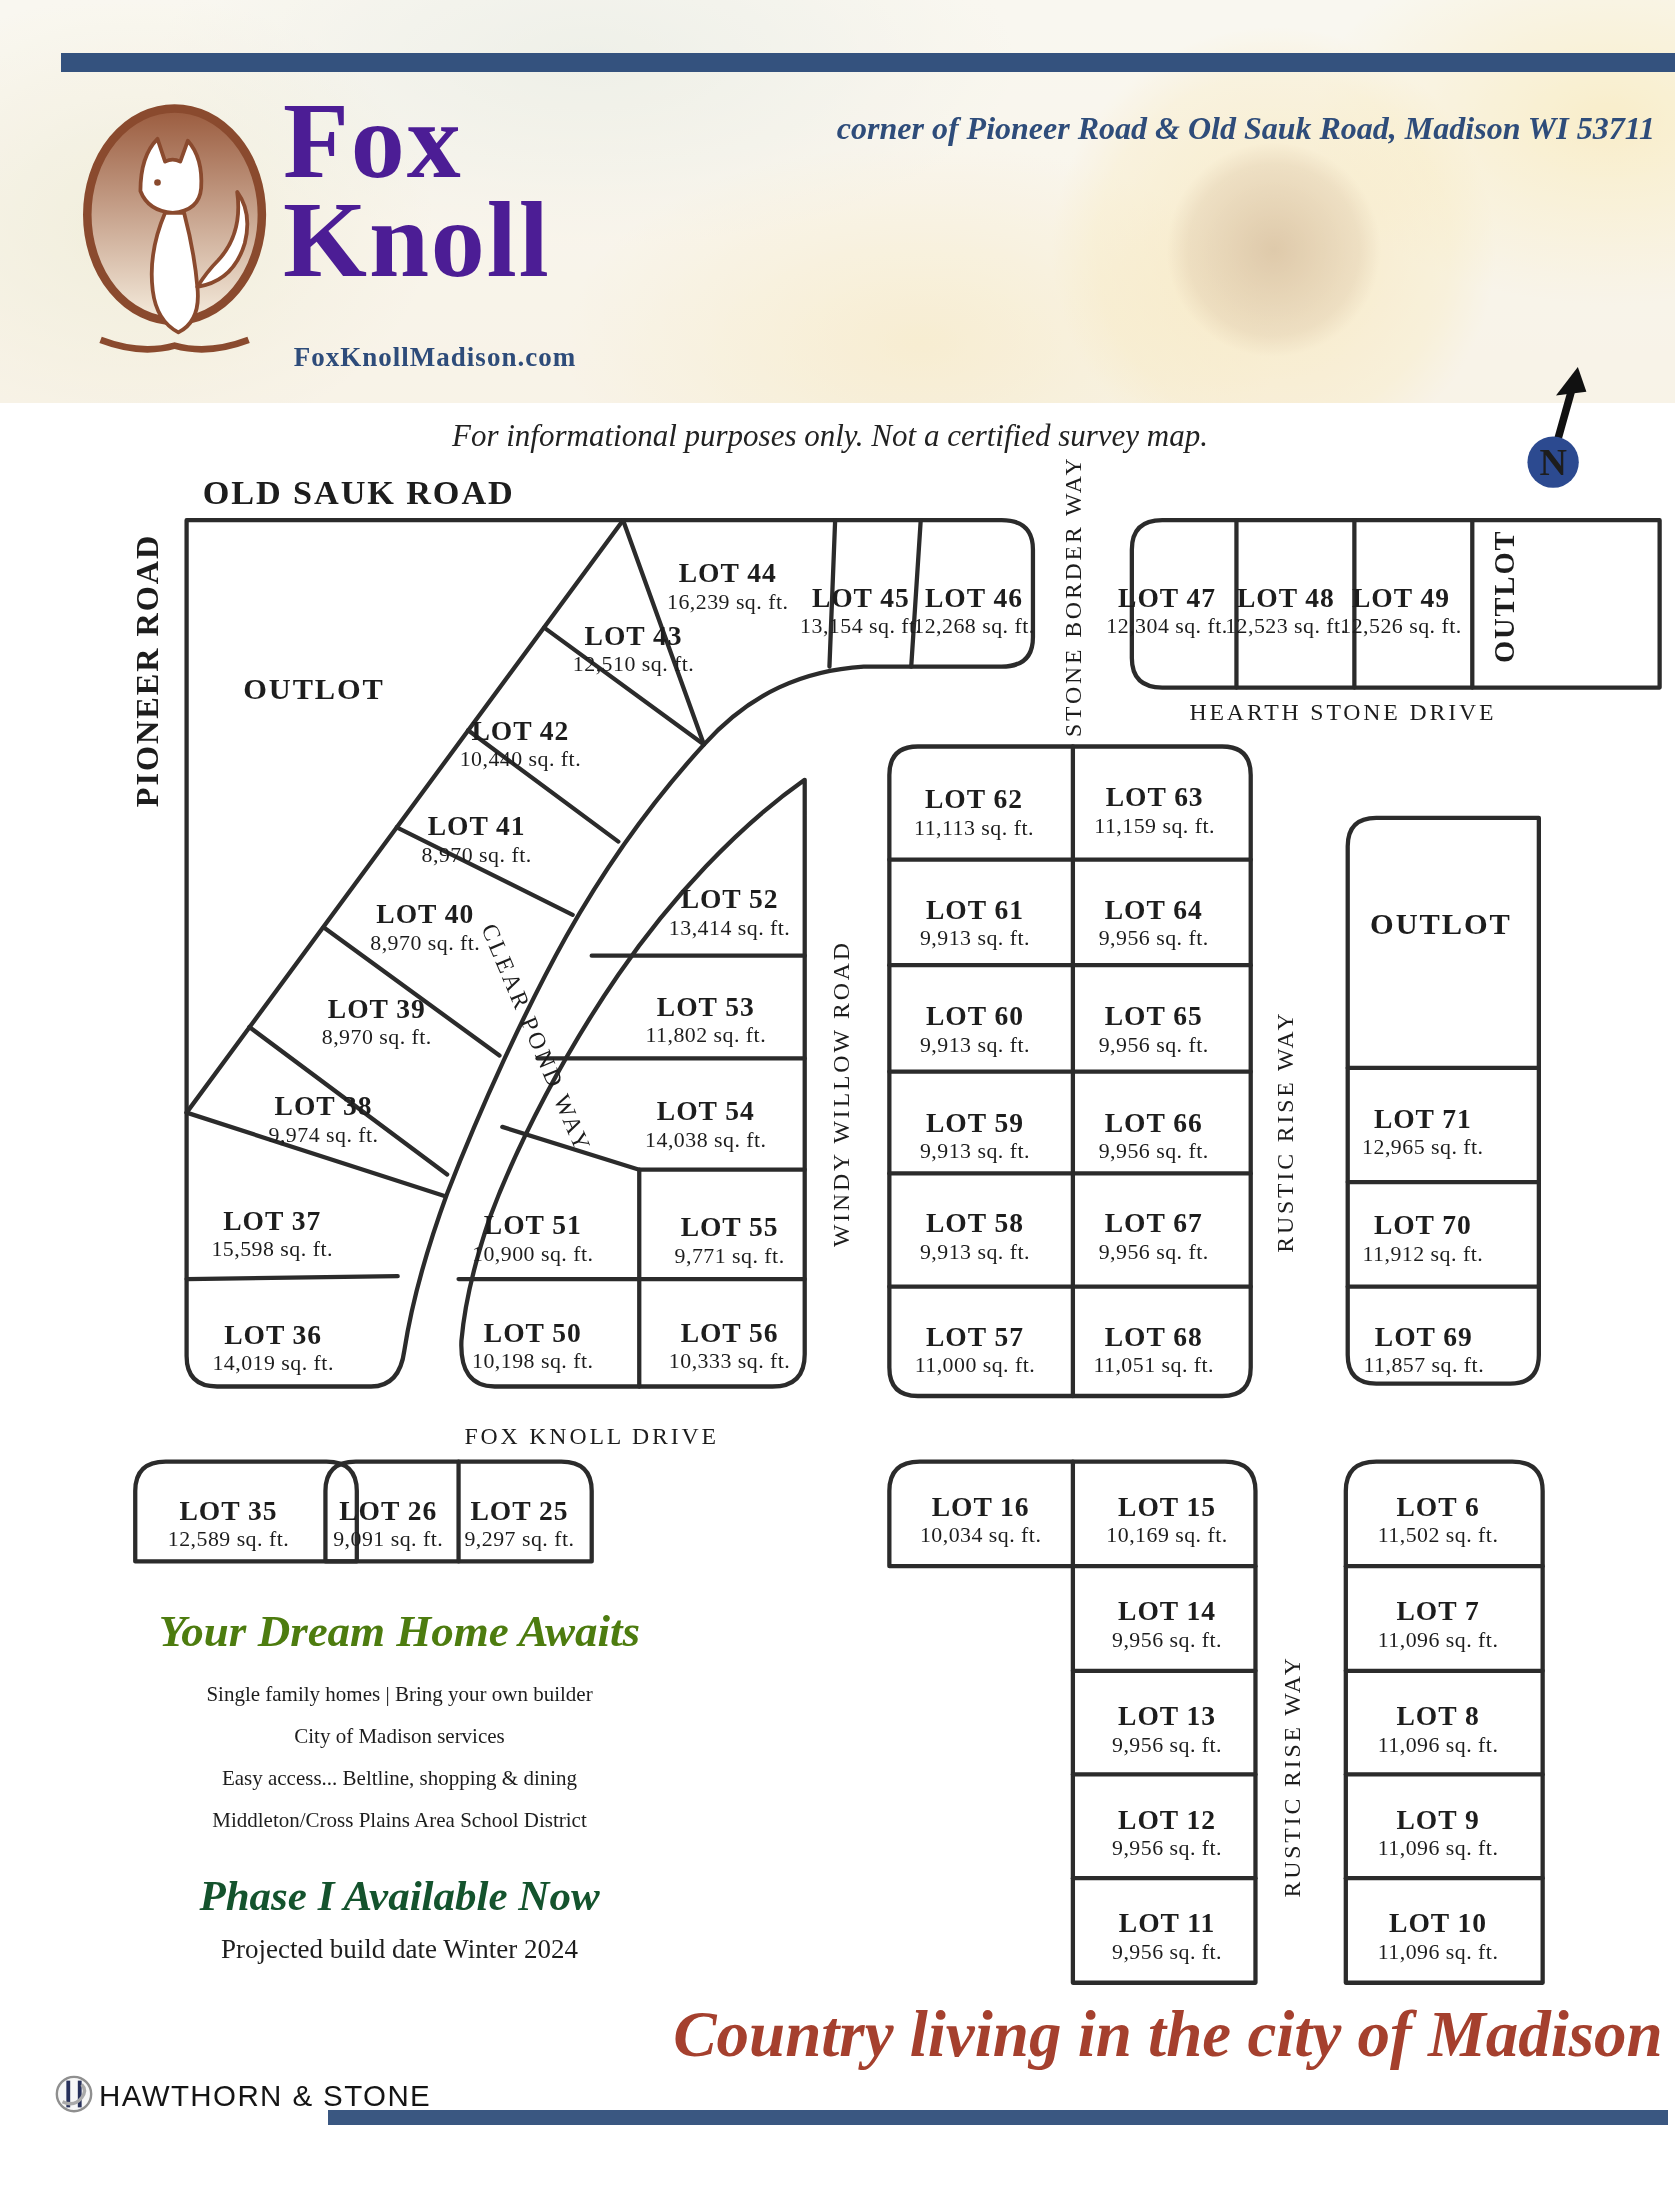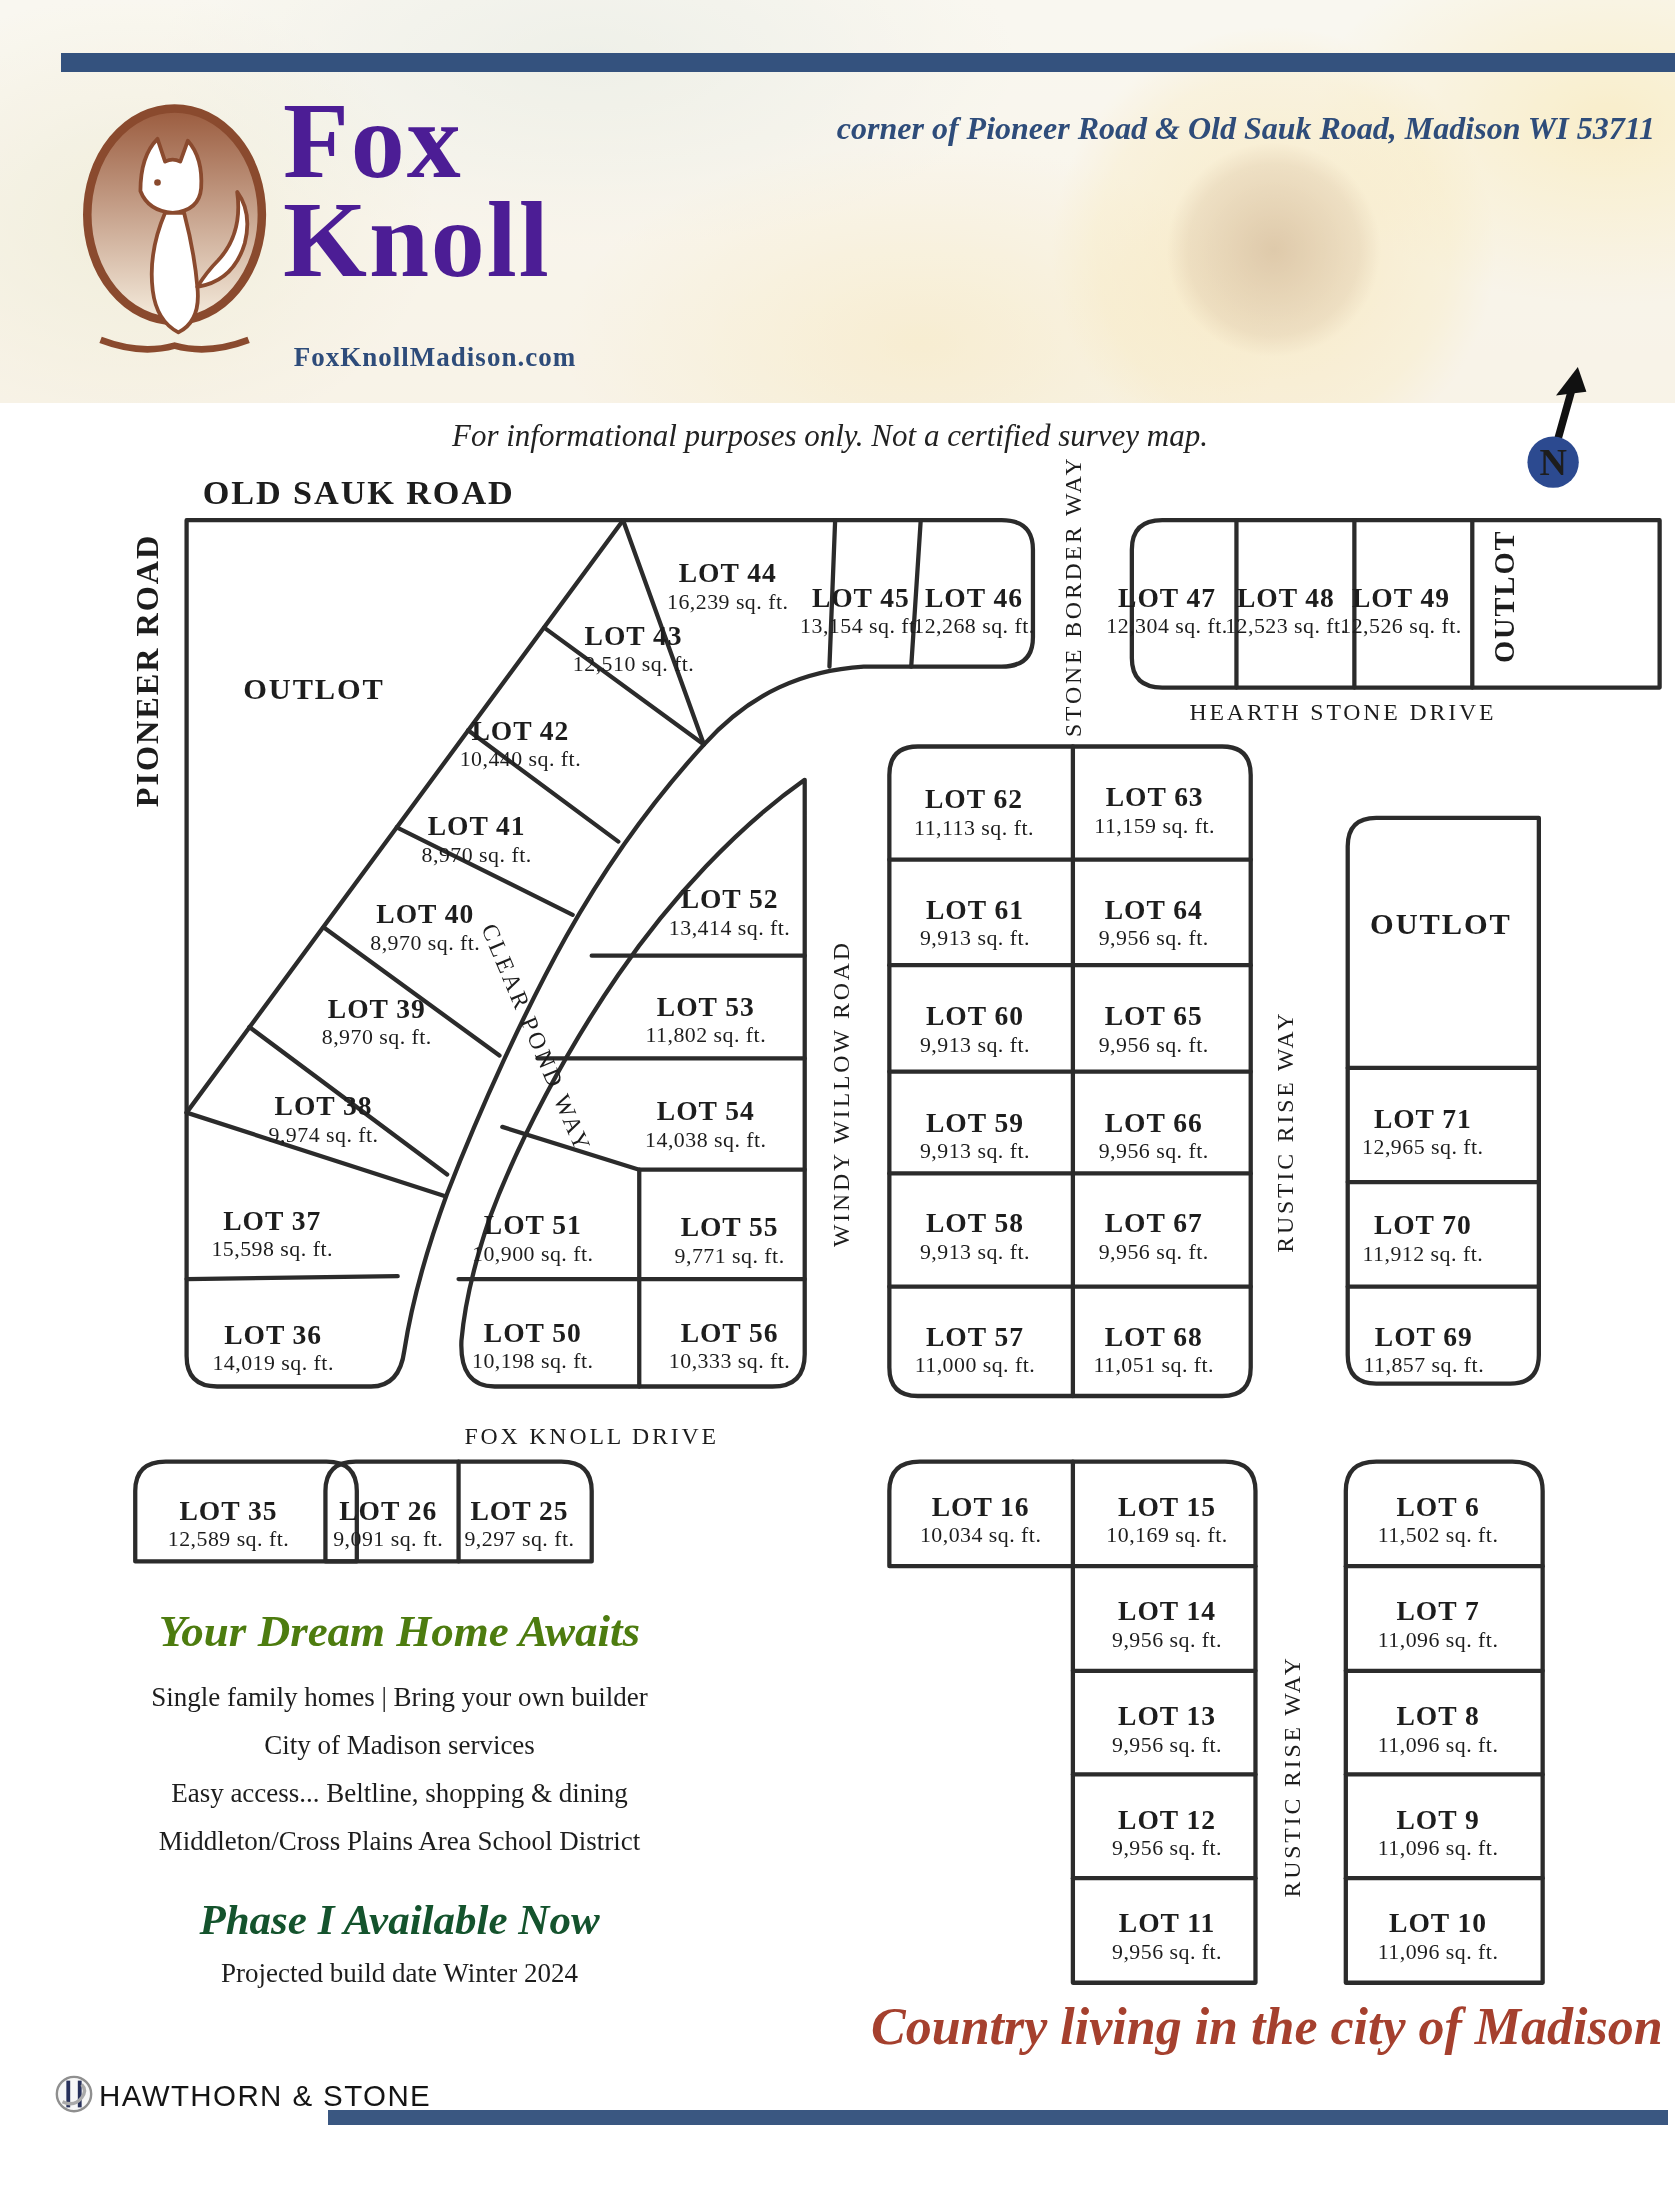--- a/index.html
+++ b/index.html
@@ -24,28 +24,28 @@
   .website{position:absolute;left:264px;top:342px;width:342px;text-align:center;
            font-weight:bold;font-size:27px;color:#2e4c7a;letter-spacing:1px;}
   .address{position:absolute;right:21px;top:110px;font-style:italic;font-weight:bold;
            font-size:32px;color:#2e4c7a;}
   .disclaimer{position:absolute;left:0;top:418px;width:1660px;text-align:center;
               font-style:italic;font-size:31px;color:#222;}
 
   
   .marketing{position:absolute;left:114px;top:1604px;width:571px;text-align:center;}
   .headline{font-size:45px;font-weight:bold;font-style:italic;color:#4d7c0f;margin:1px 0 25px 0;}
-  .bullet{font-size:27px;color:#1d1d1d;margin:0 0 17px 0;}
+  .bullet{font-size:21px;color:#1d1d1d;margin:0 0 17px 0;}
   .phase{font-size:43px;font-weight:bold;font-style:italic;color:#14532d;margin:38px 0 14px 0;}
   .builddate{font-size:27px;color:#1d1d1d;margin:0;}
 
   
   .builder-name{position:absolute;left:99px;top:2079px;font-family:"Liberation Sans",sans-serif;
                 font-size:29.5px;letter-spacing:1.4px;color:#141414;}
-  .tagline{position:absolute;right:13.3px;top:1997px;font-size:52px;font-weight:bold;
+  .tagline{position:absolute;right:13.3px;top:1997px;font-size:65px;font-weight:bold;
            font-style:italic;color:#a5402e;white-space:nowrap;}
   .footer-bar{position:absolute;left:328px;right:7.6px;top:2110px;height:15px;background:#3a5781;}
 
   
   svg.map{position:absolute;left:0;top:0;}
   svg.map text{font-family:"Liberation Serif",serif;text-anchor:middle;fill:#1d1d1d;}
   .blocks path, .blocks line{fill:none;stroke:#2b2b2b;stroke-width:4.5;stroke-linejoin:round;stroke-linecap:round;}
   .lot-name{font-weight:bold;letter-spacing:1px;}
   .lot-sqft{letter-spacing:0.5px;}
   .street-minor{fill:#6c6c6c;letter-spacing:3px;}

